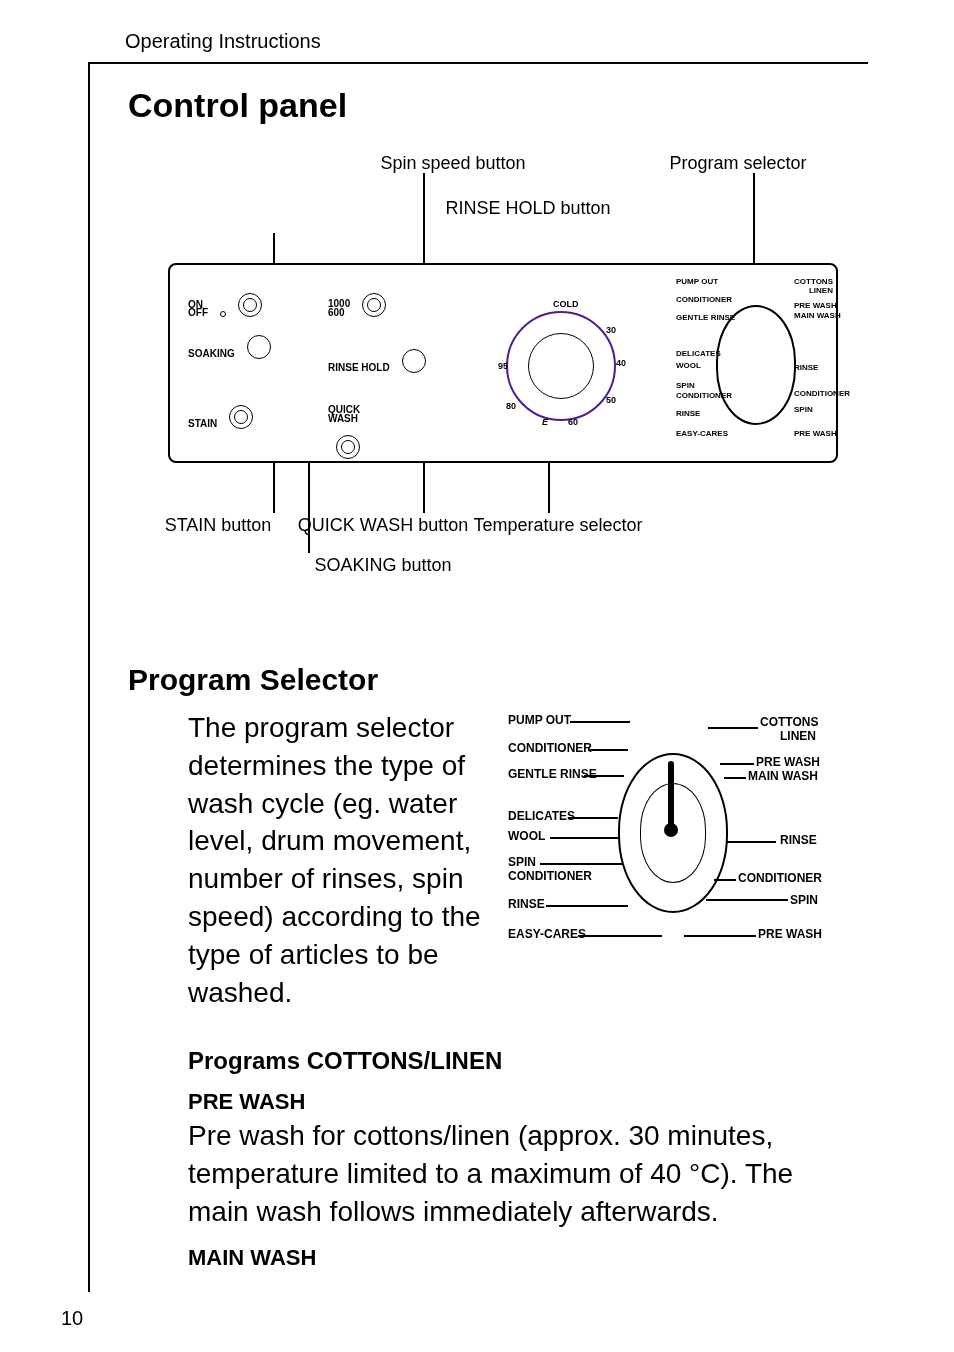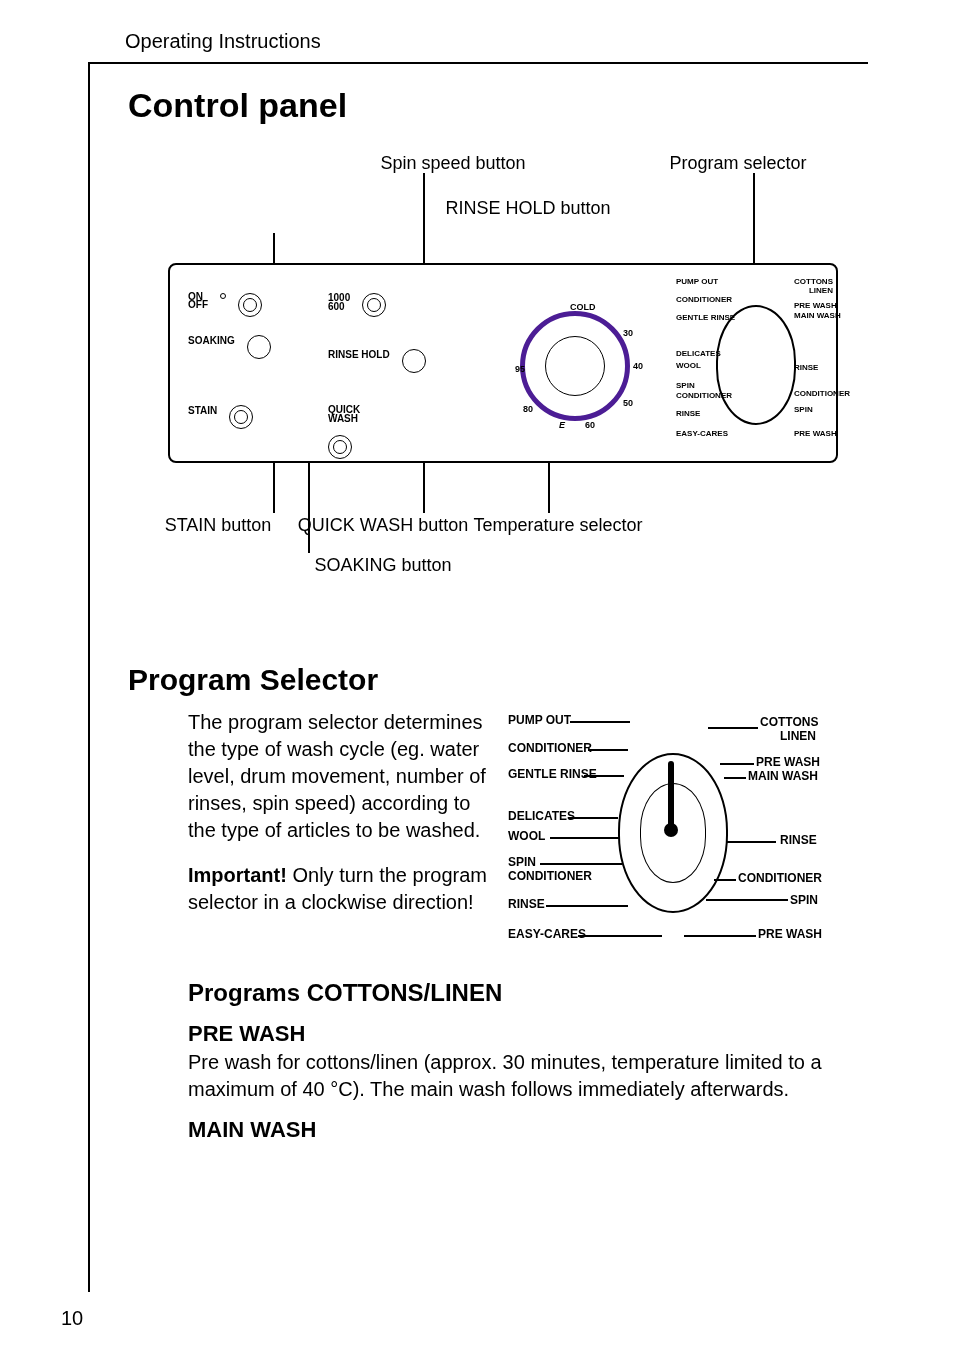--- a/index.html
+++ b/index.html
@@ -49,21 +49,21 @@
     font-size: 24px;
     font-weight: 700;
     margin: 0 0 14px 0;
   }
   h4.subsub {
     font-size: 22px;
     font-weight: 700;
     margin: 14px 0 2px 0;
   }
   p.body {
-    font-size: 20px;
+    font-size: 28px;
     line-height: 1.35;
     margin: 0 0 8px 0;
   }
   .indent {
     margin-left: 60px;
   }
   .two-col {
     display: flex;
     gap: 20px;
     align-items: flex-start;
@@ -109,21 +109,21 @@
   
   .ld-stain   { left: 145px; top: 310px; width: 2px; height: 50px; }
   .ld-quick   { left: 295px; top: 310px; width: 2px; height: 50px; }
   .ld-temp    { left: 420px; top: 310px; width: 2px; height: 50px; }
   .ld-soak    { left: 180px; top: 310px; width: 2px; height: 90px; }
 
   
   .cp-btn {
     position: absolute;
     display: flex;
-    align-items: flex-start;
+    align-items: flex-end;
     gap: 12px;
     font-size: 10px;
     font-weight: 600;
   }
   .cp-btn .knob {
     width: 24px; height: 24px;
     border: 1.5px solid #000;
     border-radius: 50%;
     position: relative;
   }
@@ -139,23 +139,23 @@
   .btn-onoff   { left:  18px; top:  28px; }
   .btn-1000    { left: 158px; top:  28px; }
   .btn-soak    { left:  18px; top:  70px; }
   .btn-rinsehold { left: 158px; top:  84px; }
   .btn-stain   { left:  18px; top: 140px; }
   .btn-quick   { left: 158px; top: 140px; flex-direction: column; }
 
   
   .cp-dial {
     position: absolute;
-    left: 350px; top: 46px;
+    left: 336px; top: 46px;
     width: 110px; height: 110px;
-    border: 5px solid #4c1d95;
+    border: 2px solid #4c1d95;
     border-radius: 50%;
   }
   .cp-dial::after {
     content: ""; position: absolute;
     left: 20px; top: 20px; right: 20px; bottom: 20px;
     border: 1px solid #000; border-radius: 50%;
   }
   .cp-dial .tick { position: absolute; font-size: 9px; font-weight: 600; }
   .tk-cold { left: 45px; top: -14px; }
   .tk-30   { left: 98px; top: 12px; }
@@ -379,23 +379,20 @@
         <div class="cp-label cp-lbl-quick">QUICK WASH button</div>
         <div class="cp-label cp-lbl-temp">Temperature selector</div>
         <div class="cp-label cp-lbl-soak">SOAKING button</div>
       </div>
 
       <h2 class="section">Program Selector</h2>
 
       <div class="two-col indent">
         <div class="text">
           <p class="body">The program selector determines the type of wash cycle (eg. water level, drum movement, number of rinses, spin speed) according to the type of articles to be washed.</p>
-          <p class="body" style="margin-top:18px;">
-            <strong>Important!</strong><span> Only turn the program selector in a clockwise direction!</span>
-          </p>
         </div>
 
         <div class="fig">
           <div class="ps-wrap">
             <div class="ps-dial"></div>
             <div class="ps-pointer"></div>
 
             <span class="ps-lab ps-l-pump">PUMP OUT</span>
             <span class="ps-lab ps-l-cond">CONDITIONER</span>
             <span class="ps-lab ps-l-grinse">GENTLE RINSE</span>

